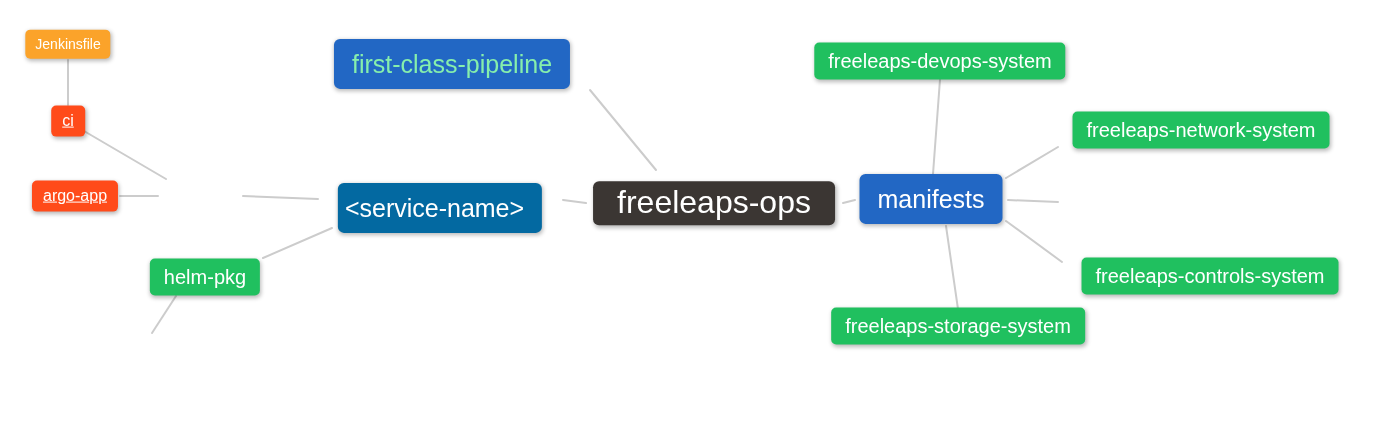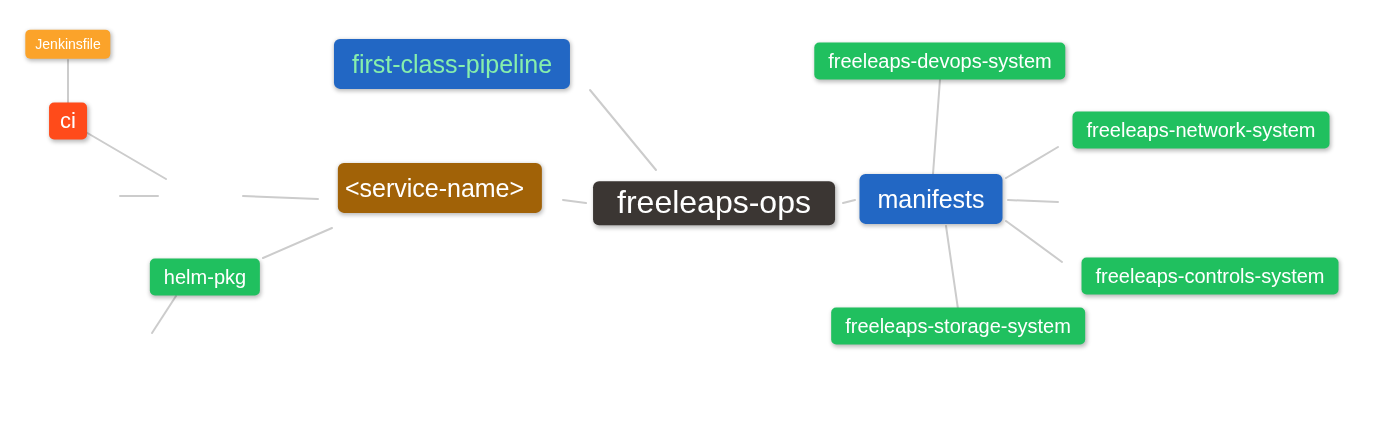--- a/index.html
+++ b/index.html
@@ -39,21 +39,21 @@
     white-space: nowrap;
     border-radius: 5px;
     box-shadow: 1px 2px 4px rgba(0,0,0,0.28);
     line-height: 1.05;
     cursor: pointer;
     user-select: none;
   }
   .lvl0 { font-size: 32px; padding: 5px 24px; border-radius: 6px; }
   .lvl1 { font-size: 25px; padding: 12px 18px; border-radius: 6px; }
   .lvl2 { font-size: 20px; padding: 8px 14px; }
-  .lvl3 { font-size: 22px; padding: 7px 11px; }
+  .lvl3 { font-size: 16px; padding: 7px 11px; text-decoration: underline; }
   .lvl4 { font-size: 14px; padding: 7px 10px; }
 </style>
 </head>
 <body>
 
 <div class="canvas">
   <svg class="edges-layer" viewBox="0 0 1390 421" xmlns="http://www.w3.org/2000/svg">
       <line x1="68" y1="60" x2="68" y2="105" stroke="#CCCCCC"></line>
       <line x1="84" y1="131" x2="166" y2="179" stroke="#CCCCCC"></line>
       <line x1="120" y1="196" x2="158" y2="196" stroke="#CCCCCC"></line>
@@ -65,23 +65,24 @@
       <line x1="843" y1="203" x2="855" y2="200" stroke="#CCCCCC"></line>
       <line x1="941" y1="66" x2="933" y2="174" stroke="#CCCCCC"></line>
       <line x1="1006" y1="178" x2="1058" y2="147" stroke="#CCCCCC"></line>
       <line x1="1008" y1="200" x2="1058" y2="202" stroke="#CCCCCC"></line>
       <line x1="1006" y1="221" x2="1062" y2="262" stroke="#CCCCCC"></line>
       <line x1="946" y1="226" x2="958" y2="309" stroke="#CCCCCC"></line>
     </svg>
   <div class="nodes-layer">
       <div class="node lvl0" style="left: 714px; top: 203px; background: rgb(59, 54, 51); color: rgb(255, 255, 255);">freeleaps-ops</div>
       <div class="node lvl1" style="left: 452px; top: 64px; background: rgb(34, 103, 196); color: #86efac;">first-class-pipeline</div>
-      <div class="node lvl1" style="left: 440px; top: 188px; background: #a16207; color: rgb(255, 255, 255); padding-left: 7px;">&lt;service-name&gt;</div>
+      <div class="node lvl1" style="left: 440px; top: 208px; background: #0369a1; color: rgb(255, 255, 255); padding-left: 7px;">&lt;service-name&gt;</div>
       <div class="node lvl1" style="left: 931px; top: 199px; background: rgb(34, 103, 196); color: rgb(255, 255, 255);">manifests</div>
       <div class="node lvl2" style="left: 205px; top: 277px; background: rgb(32, 192, 95); color: rgb(255, 255, 255);">helm-pkg</div>
       <div class="node lvl3" style="left: 68px; top: 121px; background: rgb(255, 75, 26); color: rgb(255, 255, 255);">ci</div>
+      <div class="node lvl3" style="left: 75px; top: 196px; background: rgb(255, 75, 26); color: rgb(255, 255, 255);">argo-app</div>
       <div class="node lvl4" style="left: 68px; top: 44px; background: rgb(251, 163, 42); color: rgb(255, 255, 255);">Jenkinsfile</div>
       <div class="node lvl2" style="left: 940px; top: 48px; background: rgb(32, 192, 95); color: rgb(255, 255, 255); margin-top: 13px;">freeleaps-devops-system</div>
       <div class="node lvl2" style="left: 1201px; top: 130px; background: rgb(32, 192, 95); color: rgb(255, 255, 255);">freeleaps-network-system</div>
       <div class="node lvl2" style="left: 1210px; top: 276px; background: rgb(32, 192, 95); color: rgb(255, 255, 255);">freeleaps-controls-system</div>
       <div class="node lvl2" style="left: 958px; top: 326px; background: rgb(32, 192, 95); color: rgb(255, 255, 255);">freeleaps-storage-system</div>
     </div>
 </div>
 
 </body></html>

